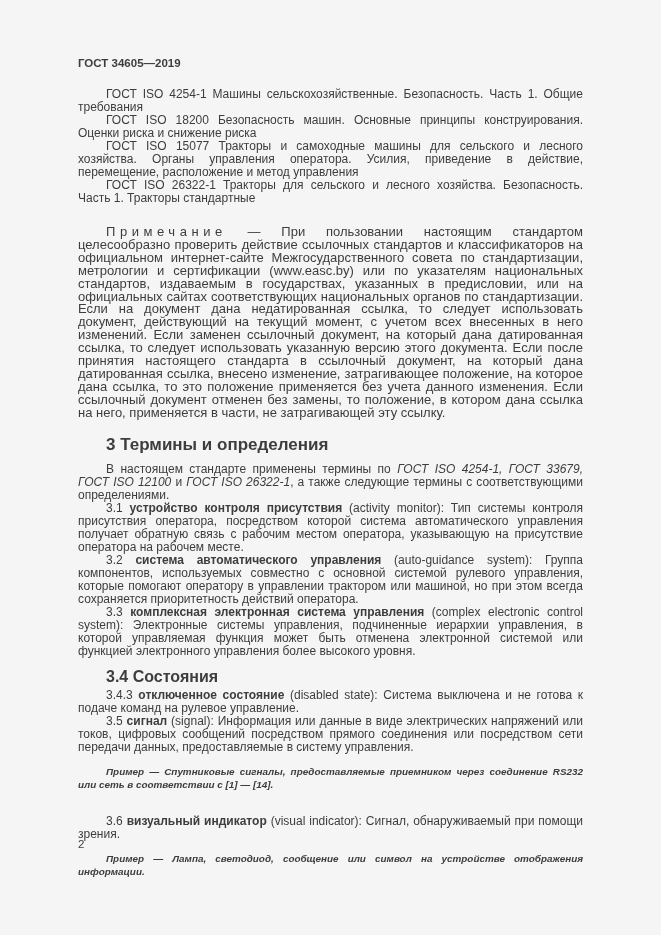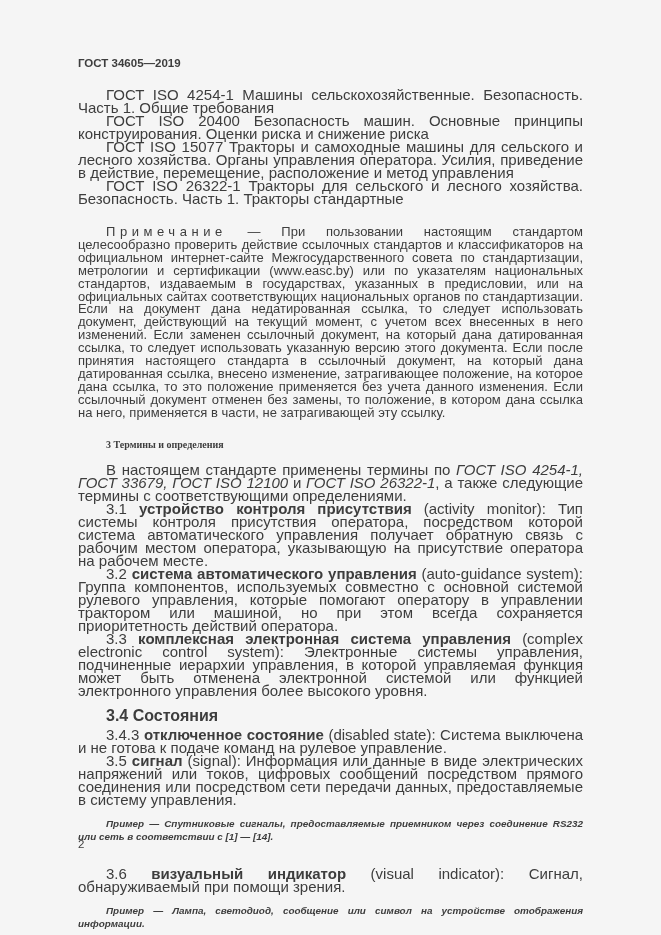--- a/index.html
+++ b/index.html
@@ -18,40 +18,39 @@
     padding: 57px 78px 8px 78px;
     box-sizing: border-box;
   }
   .doc-header {
     font-weight: bold;
     font-size: 11.5px;
     line-height: 13px;
     margin: 0 0 18px 0;
   }
   p.body {
-    font-size: 15px;
+    font-size: 12px;
     line-height: 13px;
     text-align: justify;
     text-indent: 28px;
     margin: 0;
   }
   p.note {
     font-size: 13px;
     line-height: 12.9px;
     text-align: justify;
     text-indent: 28px;
     margin: 21px 0 0 0;
   }
   .spaced { letter-spacing: 0.35em; }
   h2.sec-heading {
-    font-size: 10px;
+    font-size: 17px;
     line-height: 15px;
     font-weight: bold;
     margin: 17px 0 11px 28px;
-    font-family: Liberation Serif, serif;
   }
   p.subheading {
     font-size: 16px;
     line-height: 13px;
     font-weight: bold;
     margin: 12px 0 6px 28px;
     text-indent: 0;
   }
   p.example {
     font-size: 9.9px;
@@ -72,21 +71,21 @@
   }
 </style>
 </head>
 <body>
 
 <div class="page">
 
   <div class="doc-header">ГОСТ 34605—2019</div>
 
   <p class="body">ГОСТ ISO 4254-1 Машины сельскохозяйственные. Безопасность. Часть 1. Общие требования</p>
-  <p class="body">ГОСТ ISO 20400 Безопасность машин. Основные принципы конструирования. Оценки риска и снижение риска</p>
+  <p class="body">ГОСТ ISO 18200 Безопасность машин. Основные принципы конструирования. Оценки риска и снижение риска</p>
   <p class="body">ГОСТ ISO 15077 Тракторы и самоходные машины для сельского и лесного хозяйства. Органы управления оператора. Усилия, приведение в действие, перемещение, расположение и метод управления</p>
   <p class="body">ГОСТ ISO 26322-1 Тракторы для сельского и лесного хозяйства. Безопасность. Часть 1. Тракторы стандартные</p>
 
   <p class="note"><span class="spaced">Примечание</span><span> — </span><span>При пользовании настоящим стандартом целесообразно проверить действие ссылочных стандартов и классификаторов на официальном интернет-сайте Межгосударственного совета по стандартизации, метрологии и сертификации (www.easc.by) или по указателям национальных стандартов, издаваемым в государствах, указанных в предисловии, или на официальных сайтах соответствующих национальных органов по стандартизации. Если на документ дана недатированная ссылка, то следует использовать документ, действующий на текущий момент, с учетом всех внесенных в него изменений. Если заменен ссылочный документ, на который дана датированная ссылка, то следует использовать указанную версию этого документа. Если после принятия настоящего стандарта в ссылочный документ, на который дана датированная ссылка, внесено изменение, затрагивающее положение, на которое дана ссылка, то это положение применяется без учета данного изменения. Если ссылочный документ отменен без замены, то положение, в котором дана ссылка на него, применяется в части, не затрагивающей эту ссылку.</span></p>
 
   <h2 class="sec-heading">3 Термины и определения</h2>
 
   <p class="body"><span>В настоящем стандарте применены термины по </span><i>ГОСТ ISO 4254-1, ГОСТ 33679, ГОСТ ISO 12100</i><span> и </span><i>ГОСТ ISO 26322-1</i><span>, а также следующие термины с соответствующими определениями.</span></p>
 
   <p class="body"><span>3.1 </span><span class="term-name">устройство контроля присутствия</span><span> (activity monitor): Тип системы контроля присутствия оператора, посредством которой система автоматического управления получает обратную связь с рабочим местом оператора, указывающую на присутствие оператора на рабочем месте.</span></p>

